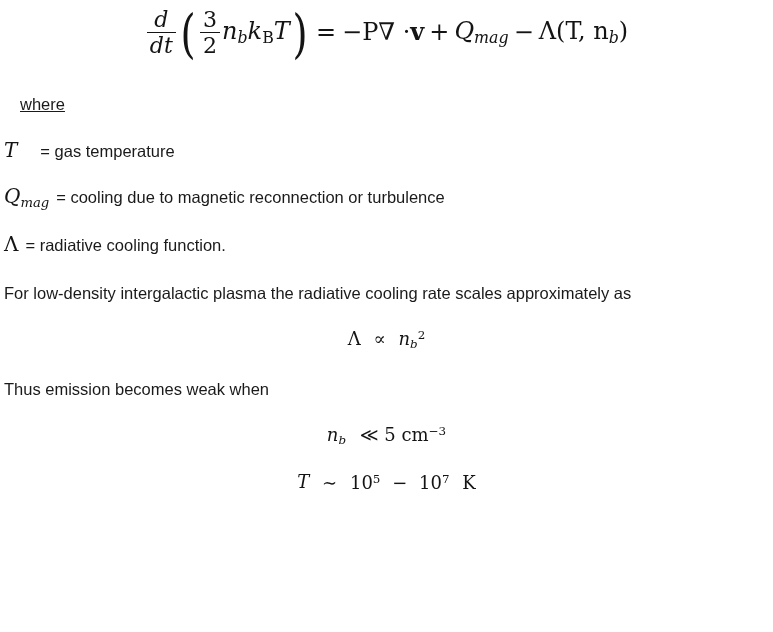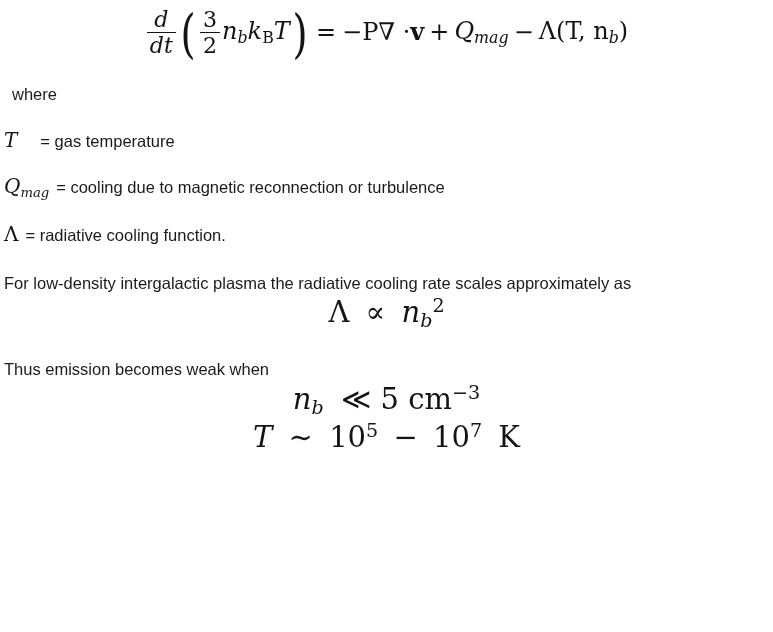--- a/index.html
+++ b/index.html
@@ -92,26 +92,26 @@
     display: flex;
     align-items: baseline;
     padding-left: 4px;
   }
   .sym {
     font-family: "DejaVu Serif", serif;
     font-size: 20px;
     color: #141414;
     white-space: nowrap;
   }
-  .where { padding-left: 12px; margin-top: 26px; }
+  .where { padding-left: 20px; margin-top: 36px; text-decoration: underline; }
   .def { margin-top: 22px; }
   .para { padding-left: 4px; margin-top: 26px; }
   .eq-small {
-    margin-top: 0;
-    font-size: 29px;
+    margin-top: 24px;
+    font-size: 18px;
   }
   .nowrap { white-space: nowrap; }
 </style>
 </head>
 <body>
 
 <div class="page">
 
   <div class="display eq-main math">
     <span class="frac">

